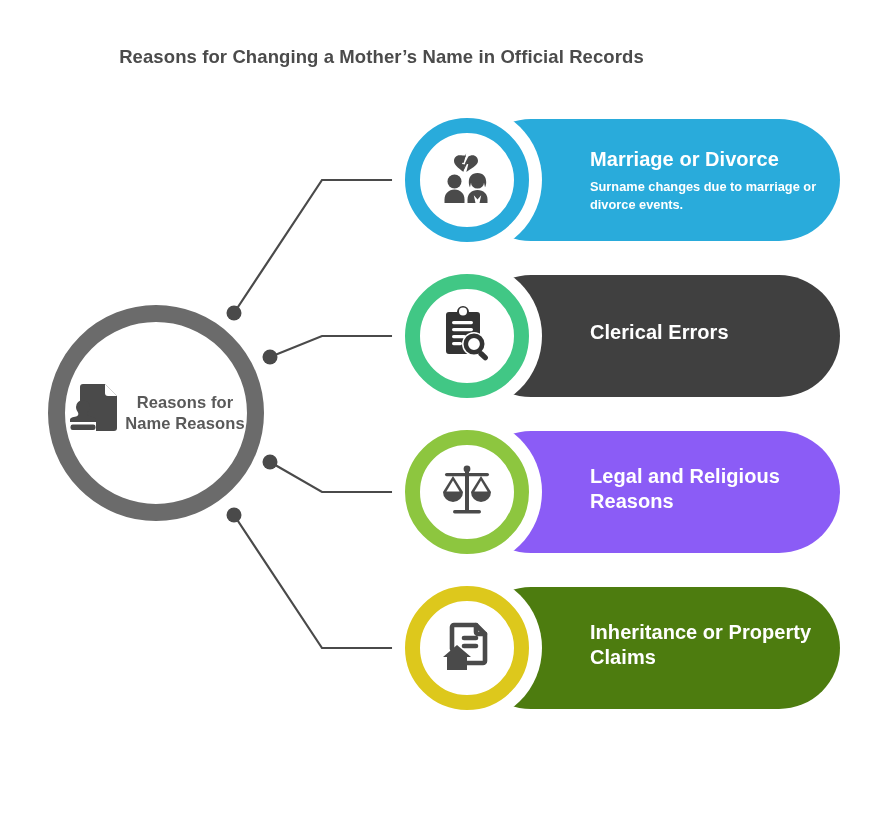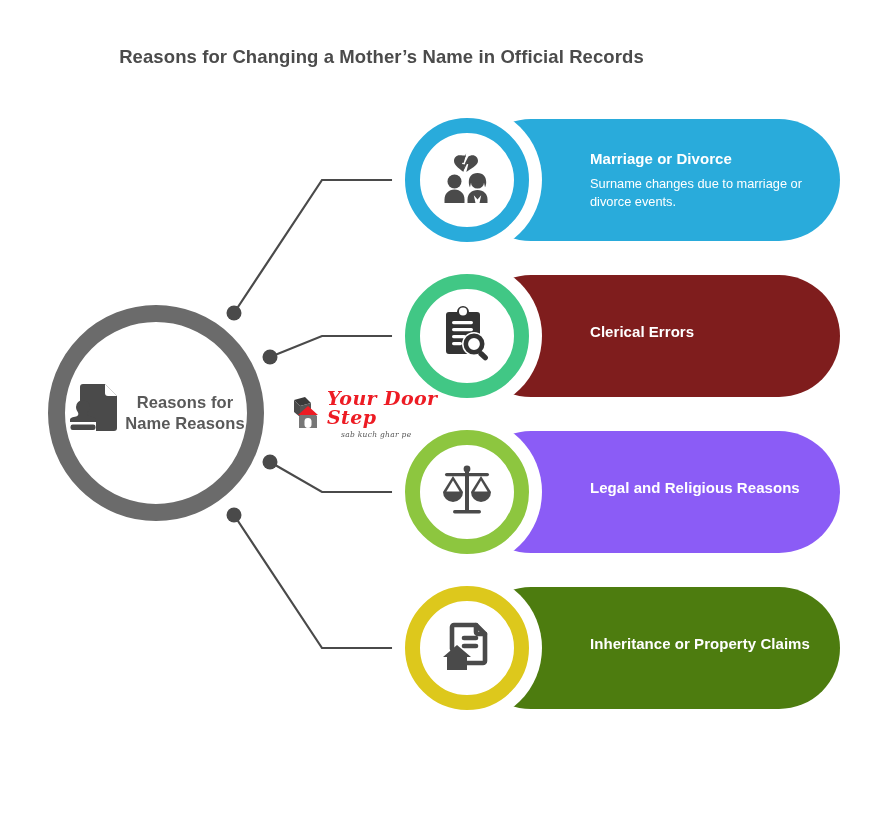--- a/index.html
+++ b/index.html
@@ -85,30 +85,30 @@
     left: 120px;
     right: 22px;
     top: 0;
     bottom: 0;
     display: flex;
     flex-direction: column;
     justify-content: center;
     color: #ffffff;
   }
   .card-heading {
-    font-size: 15px;
+    font-size: 20px;
     font-weight: bold;
     line-height: 1.22;
     margin-bottom: 7px;
     letter-spacing: 0.05px;
   }
   .card-desc {
     font-size: 12.8px;
     line-height: 1.38;
-    font-weight: normal;
+    font-weight: bold;
   }
 
   
   .card-gap {
     position: absolute;
     width: 150px;
     height: 150px;
     border-radius: 50%;
     background: #ffffff;
     left: -78px;
@@ -229,21 +229,21 @@
           </g>
         </svg>
       </span>
     </div>
     <div class="card-text">
       <div class="card-heading">Marriage or Divorce</div>
       <div class="card-desc">Surname changes due to marriage or divorce events.</div>
     </div>
   </div>
 
-  <div class="card" style="top:275px; background:#7f1d1d;">
+  <div class="card" style="top:275px; background:#404040;">
     <div class="card-gap"></div>
     <div class="icon-ring" style="border-color:#41c785;">
       <span>
         <svg width="54" height="56" viewBox="0 0 54 56" aria-hidden="true">
           <g fill="#333333">
             <path d="M9 6 h8 a6 6 0 0 1 12 0 h8 a3 3 0 0 1 3 3 v36 a3 3 0 0 1 -3 3 H9 a3 3 0 0 1 -3 -3 V9 a3 3 0 0 1 3 -3 z"></path>
             <rect fill="#ffffff" x="19" y="1.5" width="8" height="8" rx="4"></rect>
             <g fill="#ffffff">
               <rect x="12" y="15" width="21" height="3.2" rx="1.6"></rect>
               <rect x="12" y="22" width="21" height="3.2" rx="1.6"></rect>
@@ -298,30 +298,14 @@
           </g>
           <path fill="#4a4a4a" d="M17 26 L3 38 h4 v13 h20 V38 h4 z"></path>
         </svg>
       </span>
     </div>
     <div class="card-text">
       <div class="card-heading">Inheritance or Property Claims</div>
     </div>
   </div>
 
-  <div class="watermark">
-    <span>
-      <svg width="34" height="34" viewBox="0 0 34 34" aria-hidden="true">
-        <path fill="#3a3a3a" d="M4 5 l11 -3 l6 6 l-11 3 z"></path>
-        <path fill="#4a4a4a" d="M4 5 l6 6 v11 l-6 -5 z"></path>
-        <path fill="#555555" d="M10 11 l11 -3 v11 l-11 3 z"></path>
-        <path fill="#777777" d="M9 21 l9 -8 l9 8 v12 H9 z"></path>
-        <path fill="#ed1c24" d="M18 11 l10 9 H8 z"></path>
-        <rect fill="#ffffff" x="14.5" y="23" width="7" height="10" rx="3.4"></rect>
-      </svg>
-    </span>
-    <span class="wm-text">
-      <span class="wm-main">Your Door Step</span>
-      <span class="wm-sub">sab kuch ghar pe</span>
-    </span>
-  </div>
 
 </div>
 
 </body></html>

